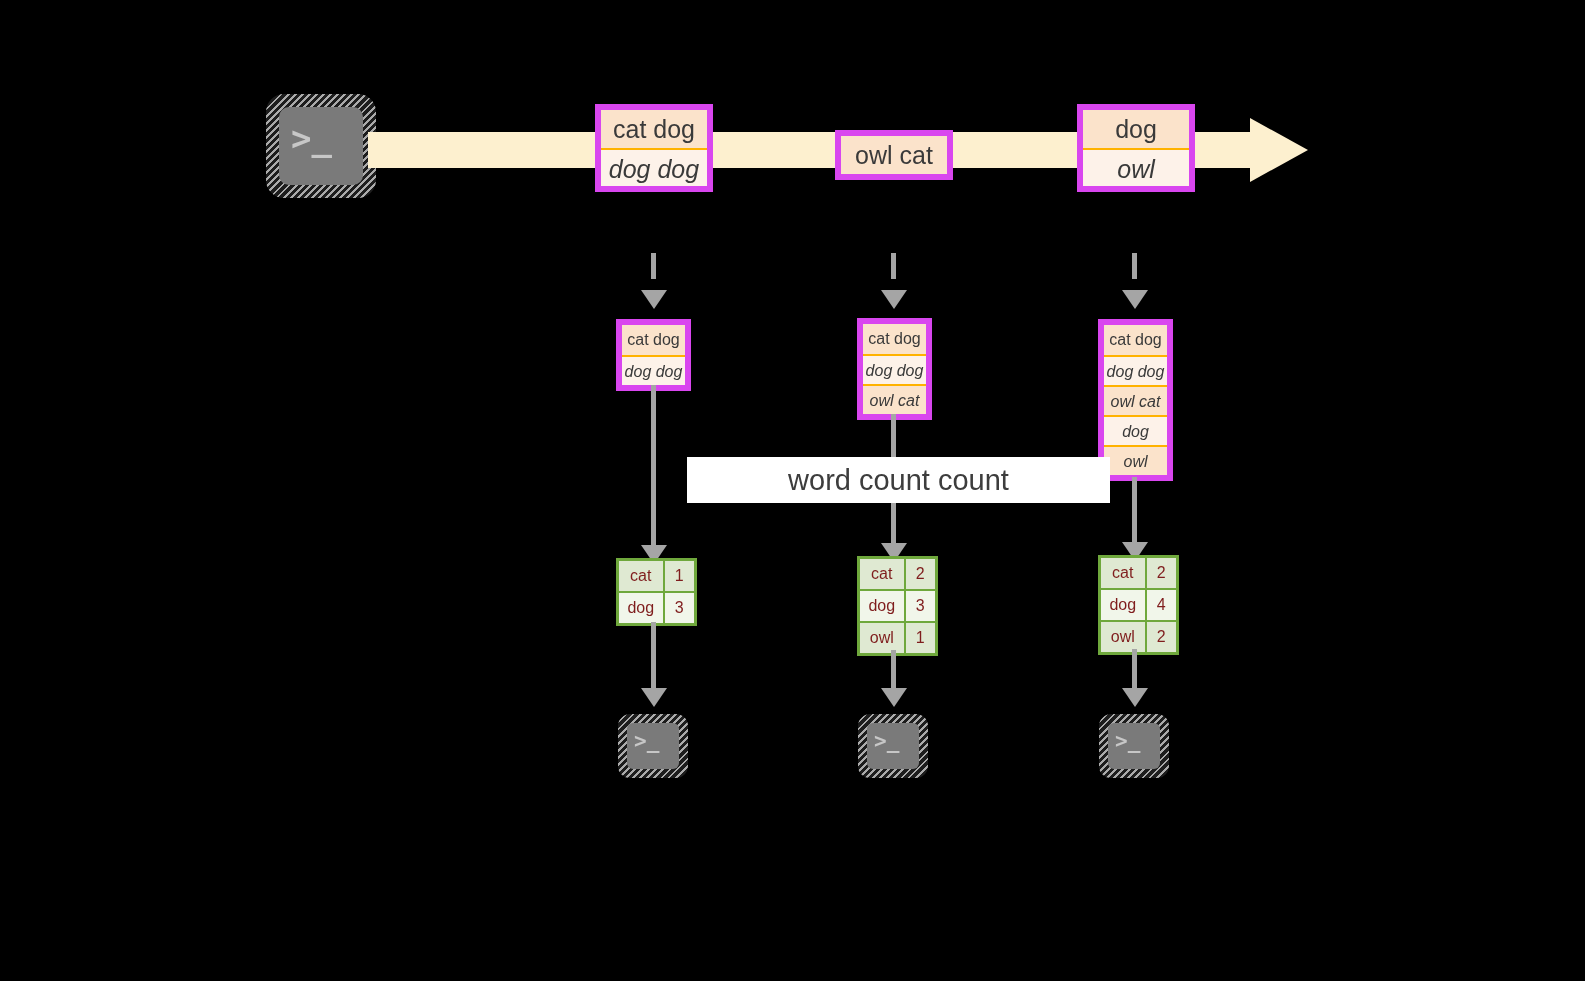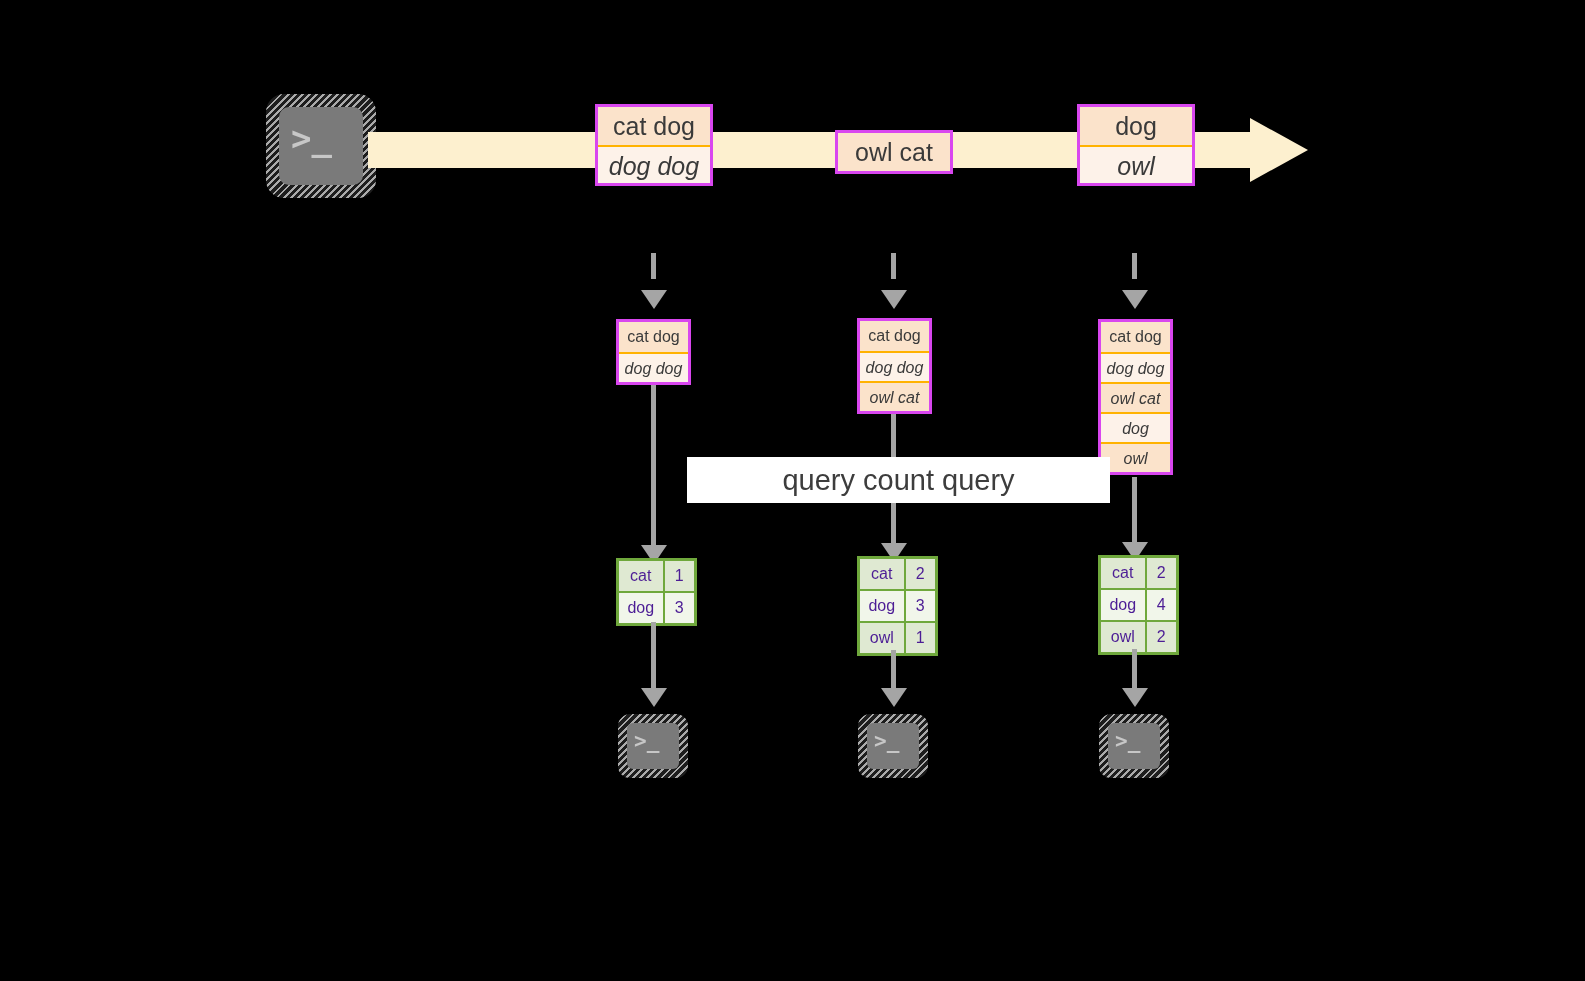--- a/index.html
+++ b/index.html
@@ -77,21 +77,21 @@
     width: 0; height: 0;
     border-top: 32px solid transparent;
     border-bottom: 32px solid transparent;
     border-left: 58px solid #fdf0cf;
   }
 
   
   .otable {
     position: absolute;
     box-sizing: border-box;
-    border: 3px solid #d946ef;
+    border: 6px solid #d946ef;
     background: #fdba74;
   }
   .otable .orow {
     box-sizing: border-box;
     text-align: center;
     color: #3a3a3a;
     white-space: nowrap;
     overflow: hidden;
   }
   .otable .orow + .orow { border-top: 2px solid #ffb200; font-style: italic; }
@@ -113,21 +113,21 @@
     border-collapse: collapse;
     display: table;
   }
   .gtable .grow { display: table-row; }
   .gtable .gcell {
     display: table-cell;
     box-sizing: border-box;
     height: 30px;
     line-height: 30px;
     font-size: 16px;
-    color: #4c1d95;
+    color: #7f1d1d;
     text-align: center;
     border: 2px solid #6fa83c;
     background: #f1f6ea;
     white-space: nowrap;
   }
   .gtable .grow.dark .gcell { background: #dfe9d2; }
   .gtable .gcell.k { width: 46px; }
   .gtable .gcell.v { width: 32px; }
 
   
@@ -285,15 +285,15 @@
   </div>
 
   <div class="vline" style="left:1132px; top:649px; height:47px;"></div>
   <div class="vhead" style="left:1122px; top:688px;"></div>
 
   <div class="terminal small" style="left:1099px; top:714px;">
     <div class="inner"></div>
     <div class="glyph">&gt;_</div>
   </div>
 
-  <div class="banner">query count query</div>
+  <div class="banner">word count count</div>
 
 </div>
 
 </body></html>

